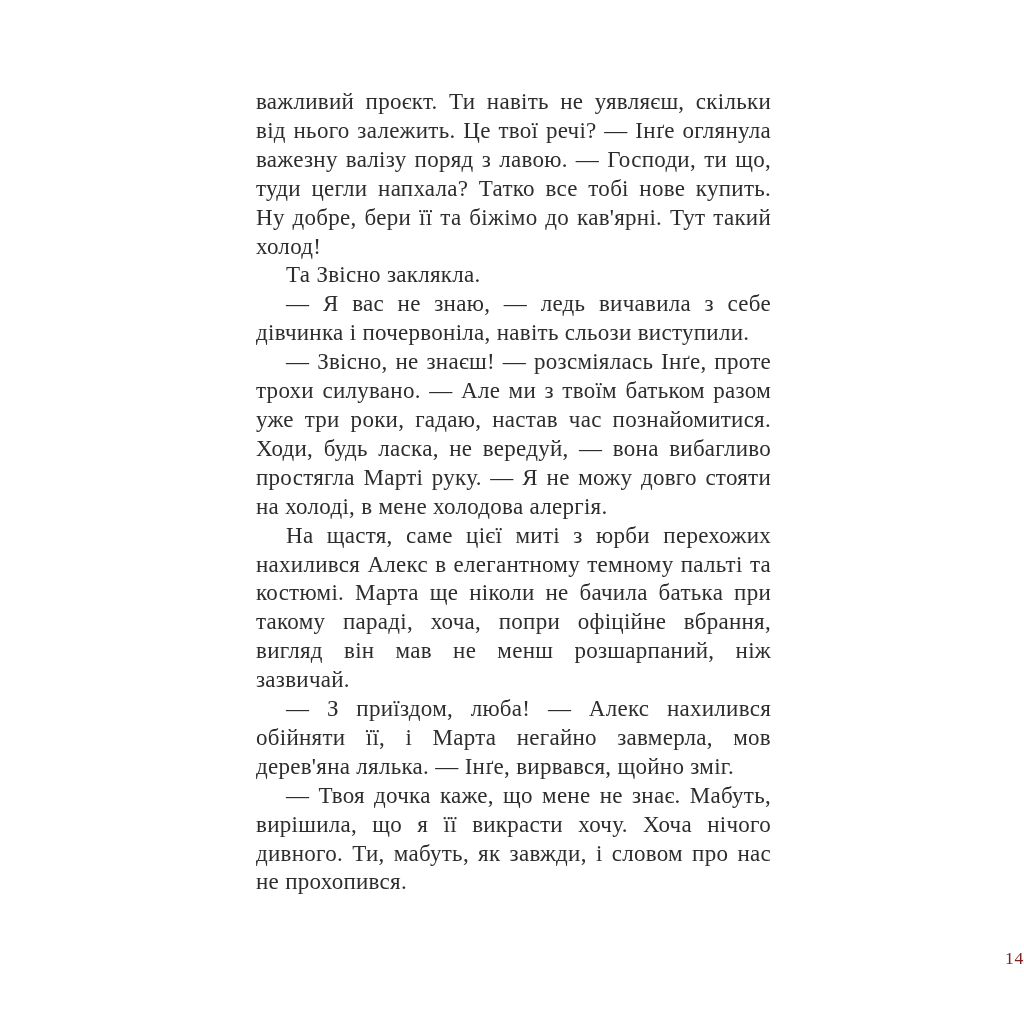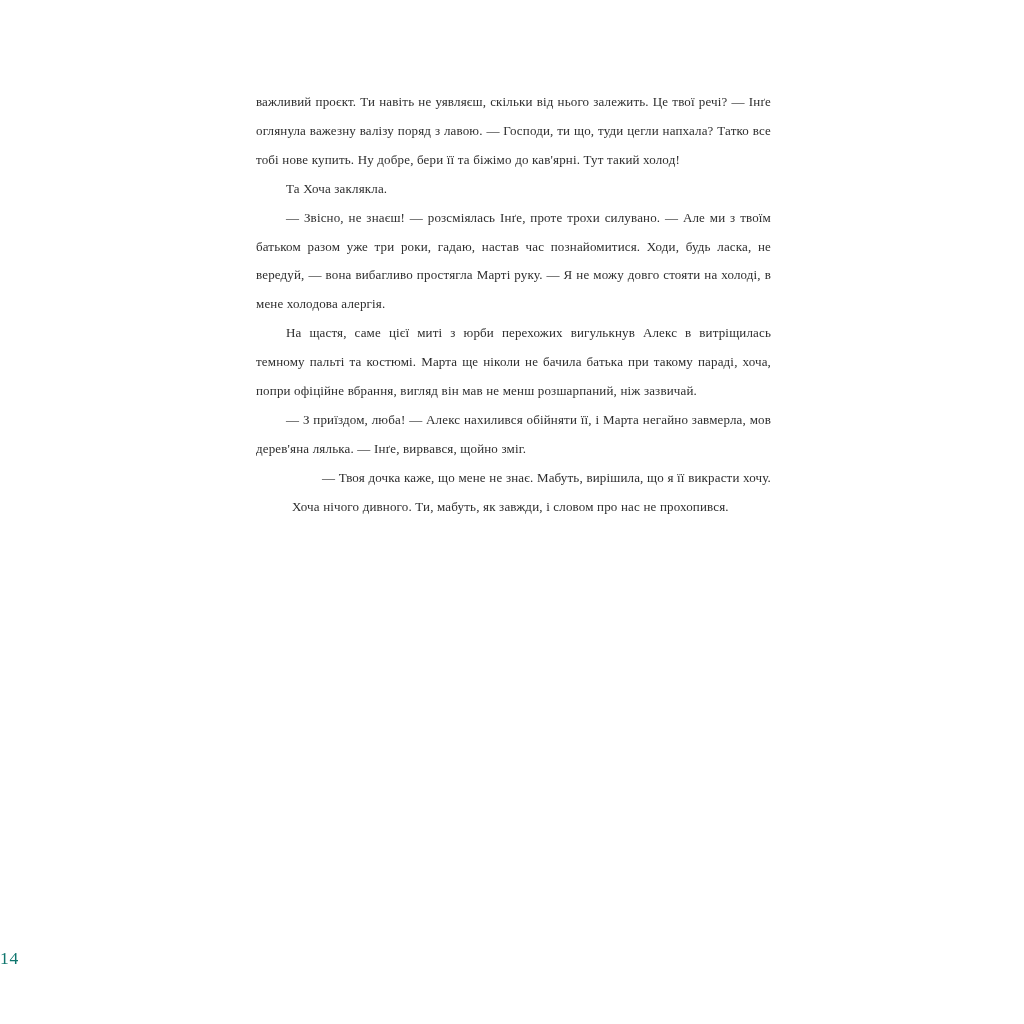--- a/index.html
+++ b/index.html
@@ -27,21 +27,21 @@
 
   .text-block {
     position: absolute;
     left: 256px;
     top: 88px;
     width: 515px;
   }
 
   .para {
     margin: 0;
-    font-size: 13px;
+    font-size: 23px;
     line-height: 28.9px;
     text-align: justify;
     text-align-last: left;
     text-justify: inter-word;
     letter-spacing: 0.012em;
     word-spacing: 0.005em;
     color: #2d2d2d;
     hyphens: manual;
   }
 
@@ -49,44 +49,44 @@
     text-indent: 30px;
   }
 
   .para.first {
     text-indent: 0;
   }
 
   
   .para:last-child {
     text-align-last: left;
-    margin-left: 36px;
   }
 
   .folio {
     position: absolute;
     left: 0;
     right: 0;
     top: 948px;
-    text-align: left;
+    text-align: right;
     font-size: 17.5px;
     line-height: 20px;
-    color: #0f766e;
+    color: #7f1d1d;
     letter-spacing: 0.04em;
   }
 </style>
 </head>
 <body>
 
 <div class="page">
 
   <div class="text-block">
     <p class="para first">важливий проєкт. Ти навіть не уявляєш, скільки від нього залежить. Це твої речі? — Інґе оглянула важезну валізу поряд з лавою. — Господи, ти що, туди цегли напхала? Татко все тобі нове купить. Ну добре, бери її та біжімо до кав'ярні. Тут такий холод!</p>
-    <p class="para indent">Та Хоча заклякла.</p>
+    <p class="para indent">Та Звісно заклякла.</p>
+    <p class="para indent">— Я вас не знаю, — ледь вичавила з себе дівчинка і почервоніла, навіть сльози виступили.</p>
     <p class="para indent">— Звісно, не знаєш! — розсміялась Інґе, проте трохи силувано. — Але ми з твоїм батьком разом уже три роки, гадаю, настав час познайомитися. Ходи, будь ласка, не вередуй, — вона вибагливо простягла Марті руку. — Я не можу довго стояти на холоді, в мене холодова алергія.</p>
-    <p class="para indent">На щастя, саме цієї миті з юрби перехожих вигулькнув Алекс в витріщилась темному пальті та костюмі. Марта ще ніколи не бачила батька при такому параді, хоча, попри офіційне вбрання, вигляд він мав не менш розшарпаний, ніж зазвичай.</p>
+    <p class="para indent">На щастя, саме цієї миті з юрби перехожих нахилився Алекс в елегантному темному пальті та костюмі. Марта ще ніколи не бачила батька при такому параді, хоча, попри офіційне вбрання, вигляд він мав не менш розшарпаний, ніж зазвичай.</p>
     <p class="para indent">— З приїздом, люба! — Алекс нахилився обійняти її, і Марта негайно завмерла, мов дерев'яна лялька. — Інґе, вирвався, щойно зміг.</p>
     <p class="para indent">— Твоя дочка каже, що мене не знає. Мабуть, вирішила, що я її викрасти хочу. Хоча нічого дивного. Ти, мабуть, як завжди, і словом про нас не прохопився.</p>
   </div>
 
   <div class="folio">14</div>
 
 </div>
 
 </body></html>

